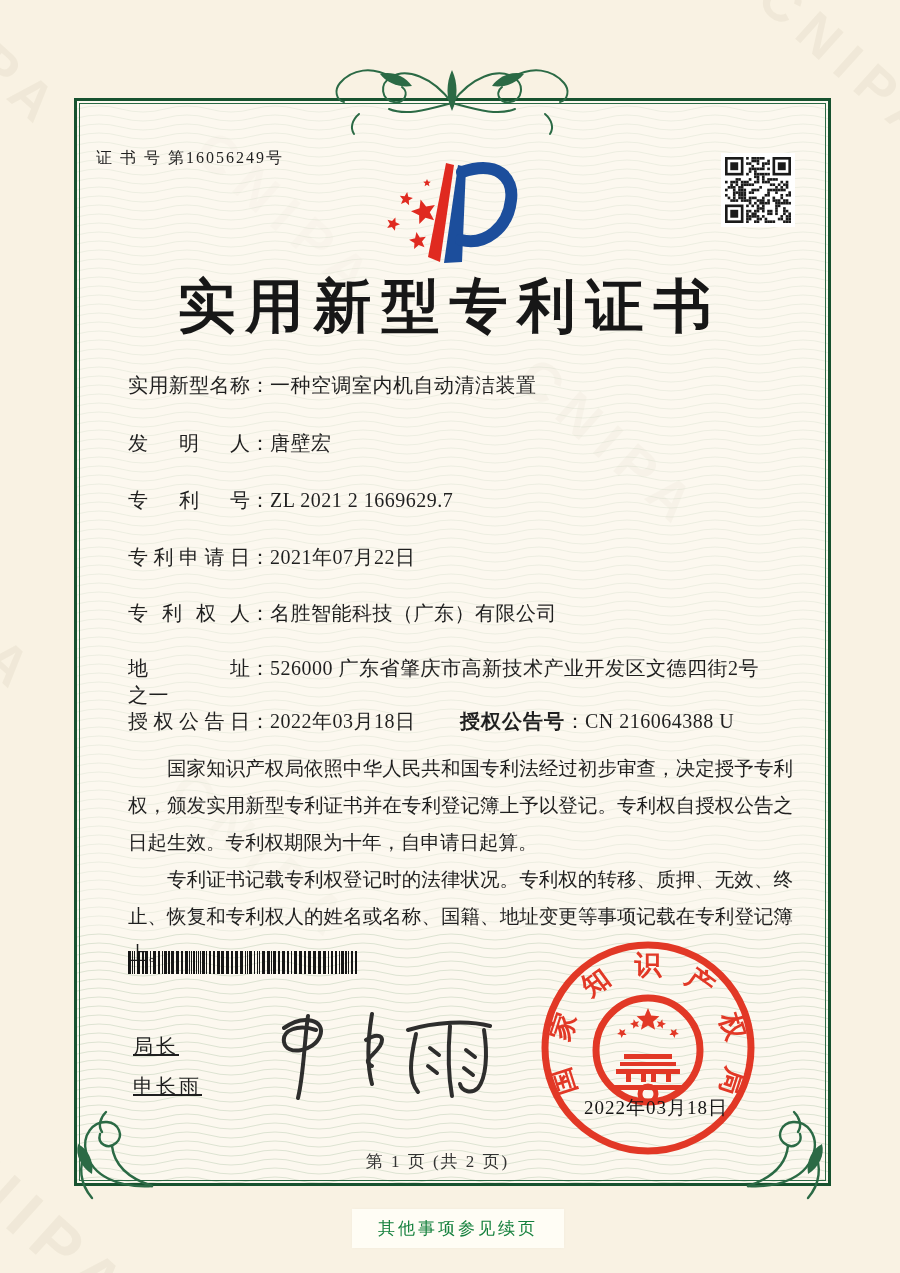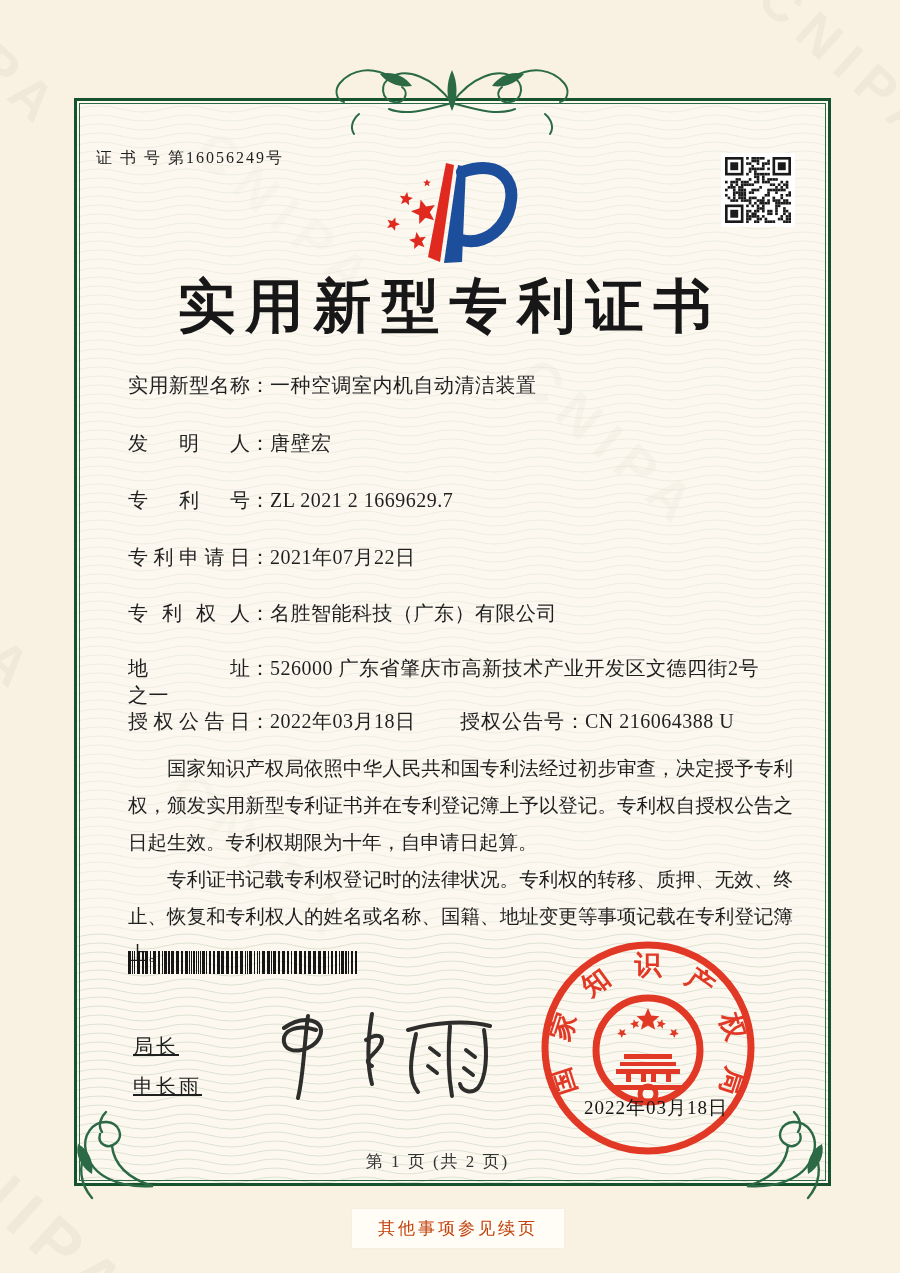--- a/index.html
+++ b/index.html
@@ -66,21 +66,21 @@
   .flabel{
     display:inline-block;width:122px;
     text-align:justify;text-align-last:justify;
     vertical-align:top;
   }
   .fcolon{display:inline-block;vertical-align:top;}
   .fvalue{letter-spacing:.5px;}
   .addr{width:650px;}
 
   .grant-no-pair{position:absolute;left:332px;top:0;white-space:nowrap;}
-  .grant-no-pair .flabel2{letter-spacing:1px;}
+  .grant-no-pair .flabel2{letter-spacing:1px;font-weight:bold;}
 
   .body-text{
     left:128px;top:750px;width:665px;
     font-size:19.5px;line-height:37px;
     text-align:justify;
   }
   .body-text p{margin:0;text-indent:2em;}
 
   .barcode{left:128px;top:951px;}
 
@@ -95,21 +95,21 @@
   }
 
   .page-info{
     left:62px;top:1150px;width:751px;
     text-align:center;font-size:17px;letter-spacing:2px;color:#333;
   }
   .cont-note{
     left:352px;top:1209px;
     background:#fffdf5;
     padding:8px 26px;
-    font-size:17px;letter-spacing:3px;color:#c2410c;
+    font-size:17px;letter-spacing:3px;color:#15803d;
     box-shadow:0 0 4px rgba(0,0,0,.03);
     white-space:nowrap;
   }
 </style>
 </head>
 <body>
 
 <div class="page">
 
   <span class="wm" style="left:-90px;top:-55px">CNIPA</span>

